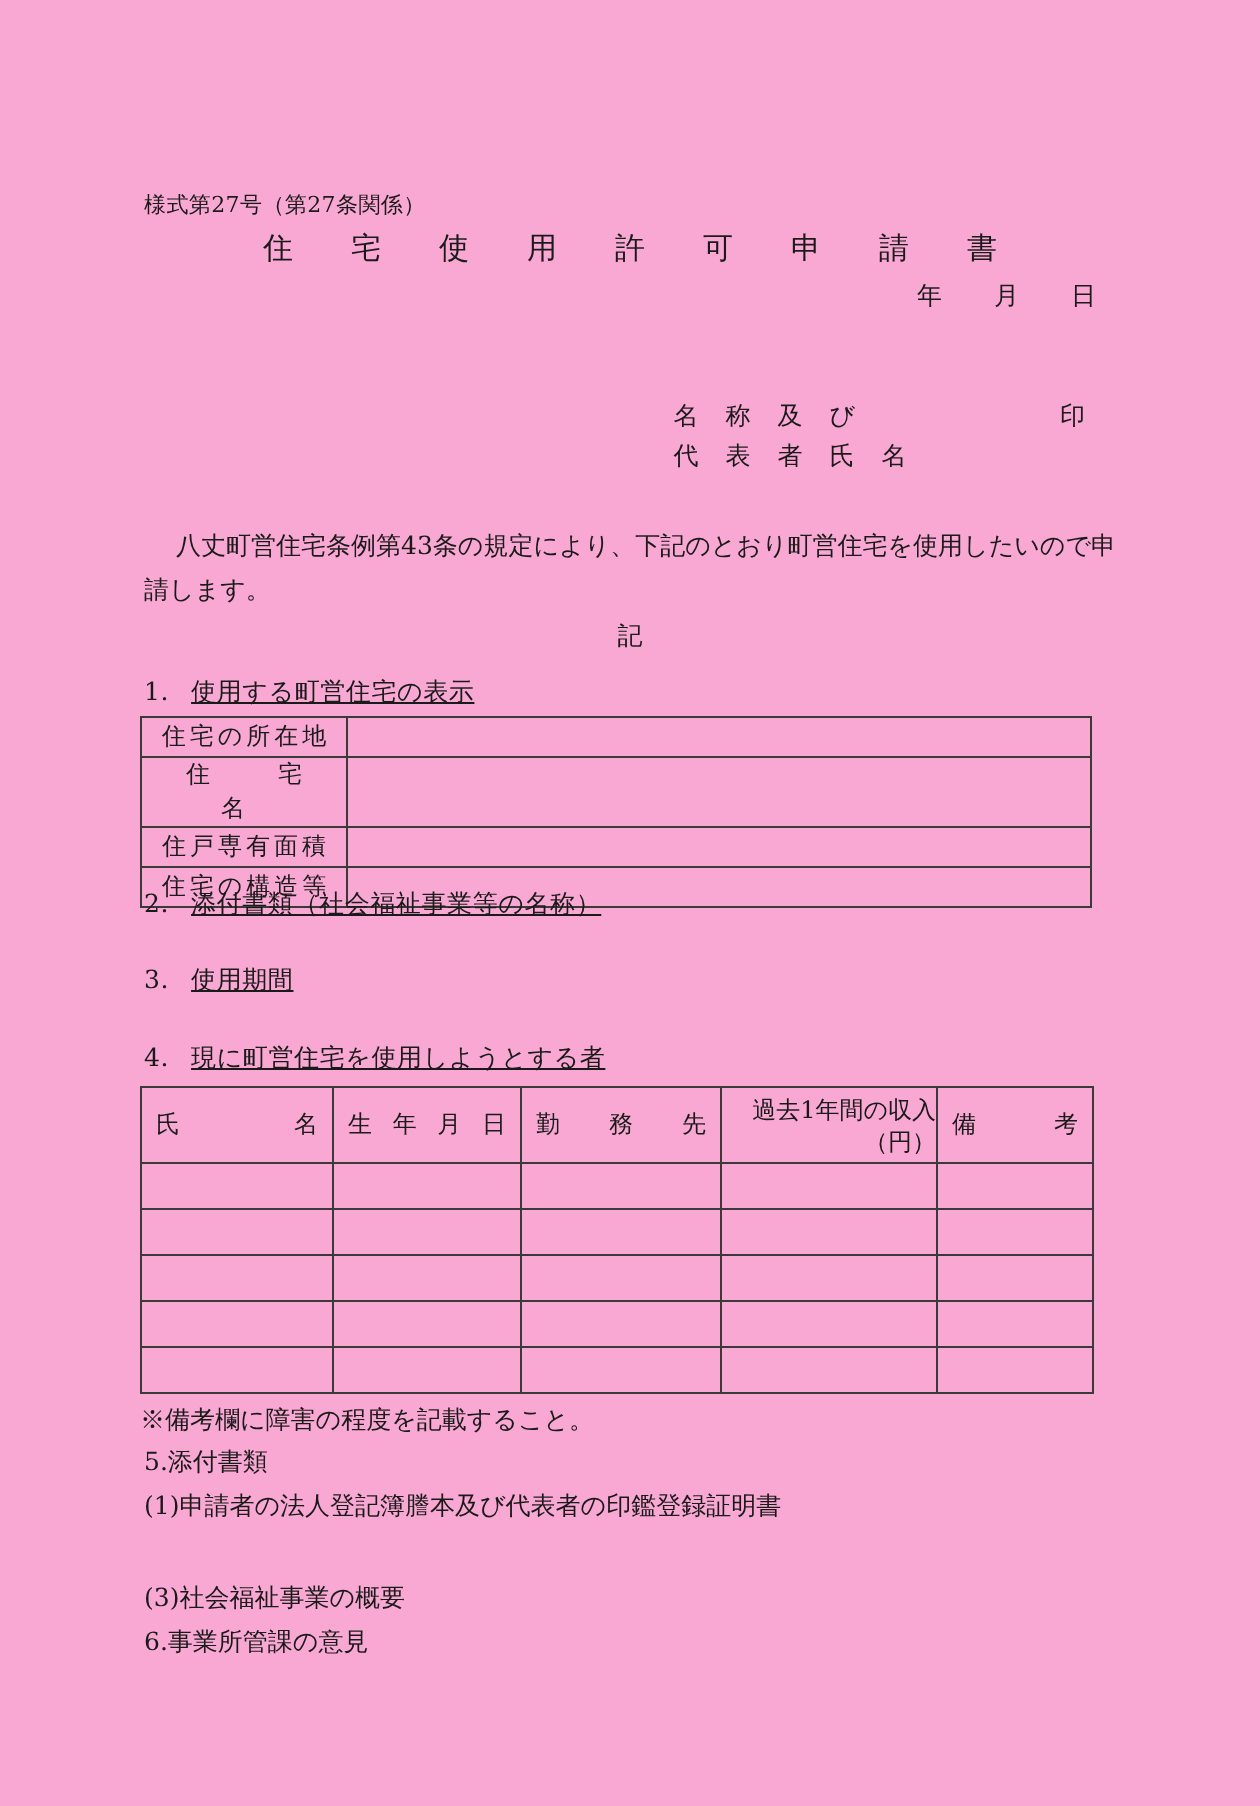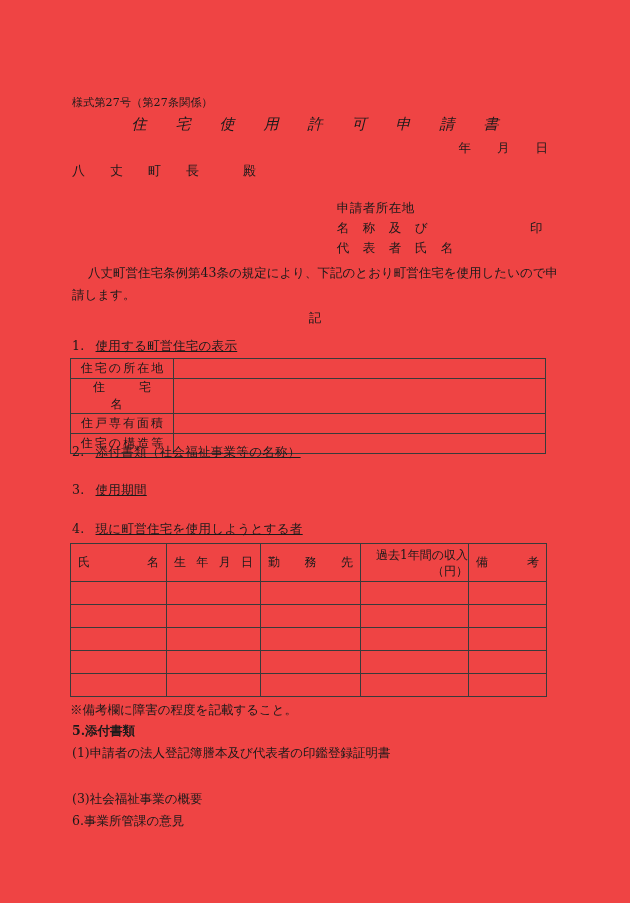--- a/index.html
+++ b/index.html
@@ -9,21 +9,21 @@
     background: #ffffff;
   }
   body {
     font-family: "DejaVu Serif", "Liberation Serif", serif;
     color: #1a1a1a;
   }
   .page {
     position: relative;
     width: 630px;
     height: 903px;
-    background: #ef4444;
+    background: #f9a8d4;
     overflow: hidden;
   }
   .doc {
     position: absolute;
     left: 0;
     top: 0;
     width: 630px;
     height: 903px;
     padding: 0;
     box-sizing: border-box;
@@ -36,21 +36,20 @@
     font-size: 11px;
     letter-spacing: 0.2px;
   }
   .doc-title {
     left: 0; top: 115px;
     width: 630px;
     text-align: center;
     font-size: 15px;
     letter-spacing: 7px;
     text-indent: 7px;
-    font-style: italic;
   }
   .date-line {
     left: 0; top: 140px;
     width: 606px;
     text-align: right;
     padding-right: 58px;
     box-sizing: border-box;
     font-size: 12.5px;
   }
   .date-line span.seg { display: inline-block; }
@@ -159,44 +158,40 @@
     display: block;
     line-height: 16px;
     text-align: right;
   }
   #table-residents td.cell { height: 22px; }
 
   .note {
     left: 70px; top: 702px;
     font-size: 12.5px;
   }
-  .attach-head { left: 72px; top: 723px; font-size: 12.5px; font-weight: bold; }
+  .attach-head { left: 72px; top: 723px; font-size: 12.5px; }
   .attach-1    { left: 72px; top: 745px; font-size: 12.5px; }
   .attach-2    { left: 72px; top: 768px; font-size: 12.5px; }
   .attach-3    { left: 72px; top: 791px; font-size: 12.5px; }
   .sec6        { left: 72px; top: 813px; font-size: 12.5px; text-align: center; }
 </style>
 </head>
 <body>
 
 <div class="page">
   <div class="doc">
 
     <div class="abs form-no">様式第27号（第27条関係）</div>
 
     <div class="abs doc-title">住　宅　使　用　許　可　申　請　書</div>
 
     <div class="abs date-line"><span class="seg">年</span><span class="gap"></span><span class="seg">月</span><span class="gap"></span><span class="seg">日</span></div>
 
-    <div class="abs addressee">八　丈　町　長　　殿</div>
 
     <div class="applicant-block">
-      <div class="applicant-row">
-        <span class="sp-loose">申請者所在地</span>
-      </div>
       <div class="applicant-row">
         <span class="sp-loose">名　称　及　び</span>
       </div>
       <div class="applicant-row">
         <span class="sp-loose">代　表　者　氏　名</span>
         <span class="seal">印</span>
       </div>
     </div>
 
     <div class="body-para"><span class="indent"></span><span>八丈町営住宅条例第43条の規定により、下記のとおり町営住宅を使用したいので申請します。</span></div>

